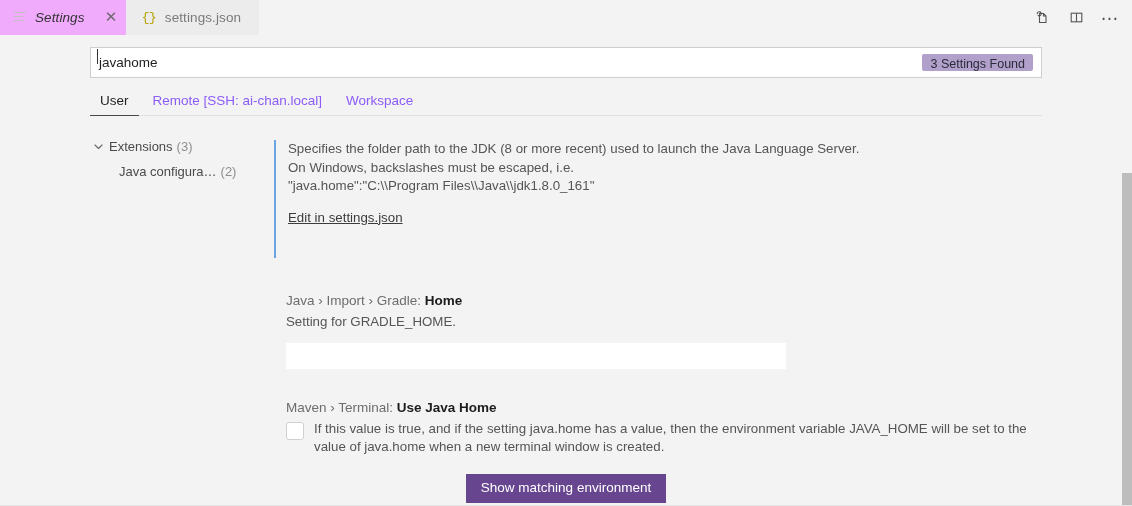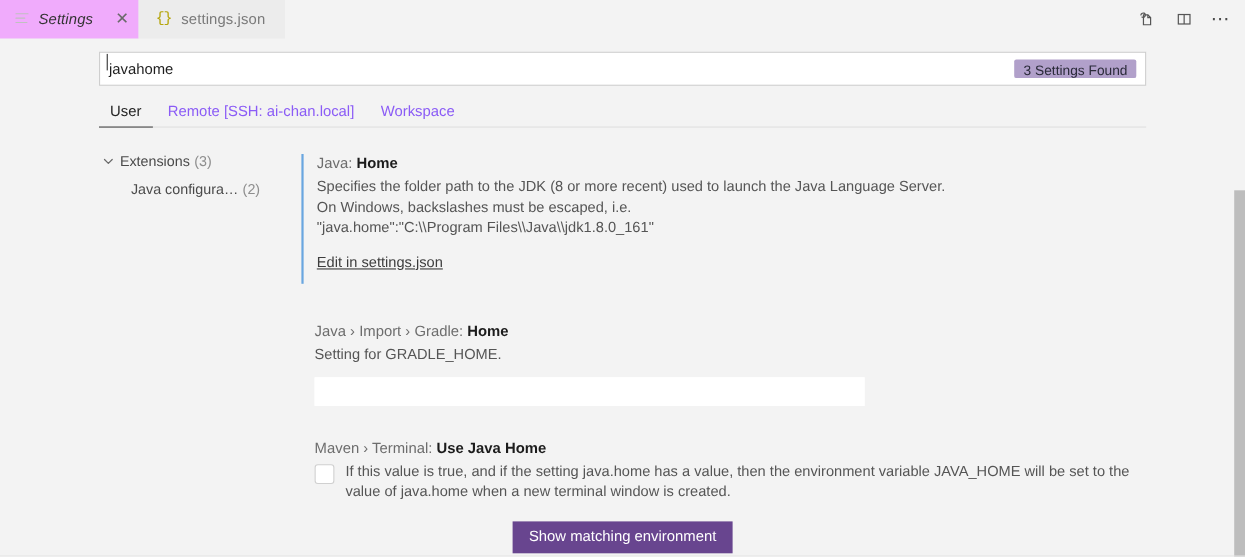--- a/index.html
+++ b/index.html
@@ -352,23 +352,20 @@
     </div>
     <div class="tree-row child">
       <span>Java configura…</span>
       <span class="tree-count">(2)</span>
     </div>
   </div>
 
   <div class="settings-list">
 
     <div class="setting focused" style="min-height:118px;">
-      <div class="setting-title">
-        <span>Java: </span><span class="key">Home</span>
-      </div>
       <div class="setting-desc">
         <span class="line">Specifies the folder path to the JDK (8 or more recent) used to launch the Java Language Server.</span>
         <span class="line">On Windows, backslashes must be escaped, i.e.</span>
         <span class="line">"java.home":"C:\\Program Files\\Java\\jdk1.8.0_161"</span>
       </div>
       <a class="edit-link">Edit in settings.json</a>
     </div>
 
     <div class="setting" style="margin-top:34px;">
       <div class="setting-title">

